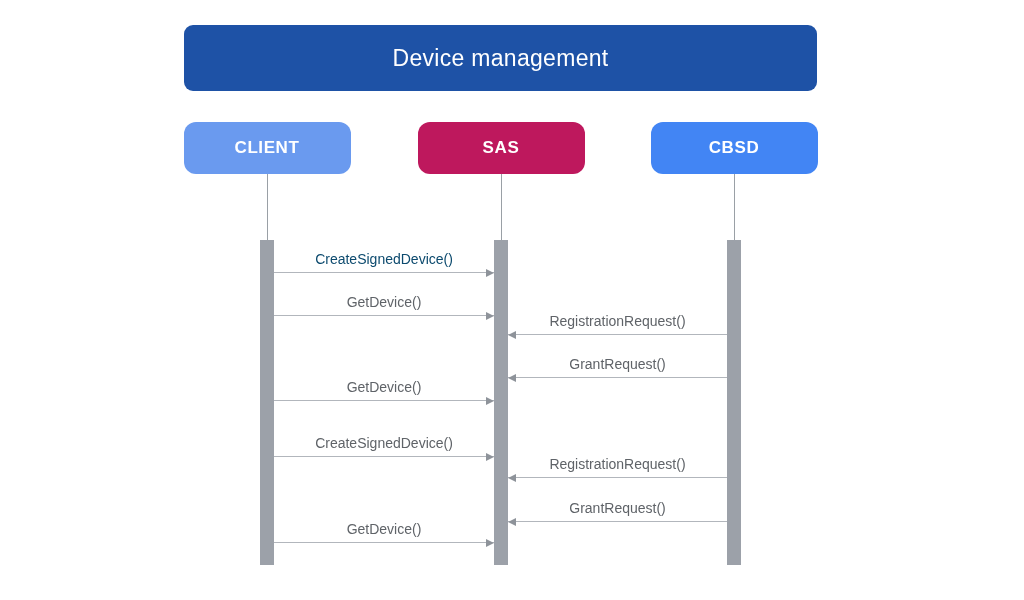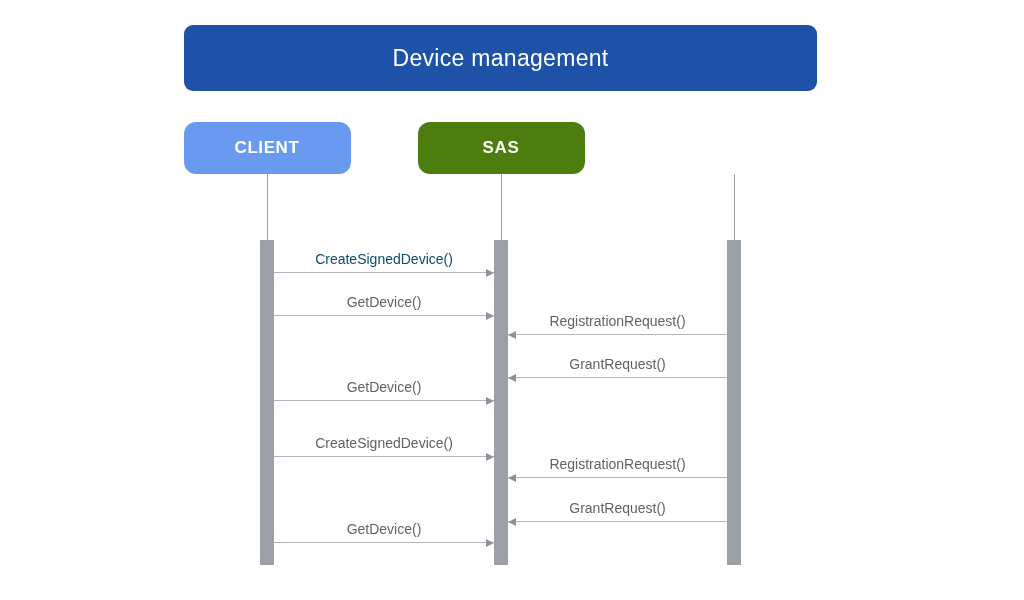--- a/index.html
+++ b/index.html
@@ -83,23 +83,24 @@
   }
 </style>
 </head>
 <body>
 
 <div id="stage">
   <div class="title-bar" style="background: rgb(30, 82, 166);">Device management</div>
 <div class="participant-box" style="left: 183.5px; background: rgb(106, 154, 239);">CLIENT</div>
     <div class="lifeline" style="left: 267px; background: rgb(154, 160, 166);"></div>
     <div class="activation-bar" style="left: 260px; background: rgb(156, 161, 169);"></div>
-    <div class="participant-box" style="left: 417.5px; background: #4d7c0f;">SAS</div>
+    <div class="participant-box" style="left: 417.5px; background: #be185d;">SAS</div>
     <div class="lifeline" style="left: 501px; background: rgb(154, 160, 166);"></div>
     <div class="activation-bar" style="left: 494px; background: rgb(156, 161, 169);"></div>
+    <div class="participant-box" style="left: 650.5px; background: rgb(66, 133, 244);">CBSD</div>
     <div class="lifeline" style="left: 734px; background: rgb(154, 160, 166);"></div>
     <div class="activation-bar" style="left: 727px; background: rgb(156, 161, 169);"></div>
     <div class="msg-line" style="left: 274px; width: 220px; top: 272px; background: rgb(178, 182, 188);"></div>
     <div class="msg-arrowhead right" style="top: 268.5px; left: 486px;"></div>
     <div class="msg-label" style="left: 384px; top: 251px; color: #0c4a6e;">CreateSignedDevice()</div>
     <div class="msg-line" style="left: 274px; width: 220px; top: 315px; background: rgb(178, 182, 188);"></div>
     <div class="msg-arrowhead right" style="top: 311.5px; left: 486px;"></div>
     <div class="msg-label" style="left: 384px; top: 294px; color: rgb(95, 99, 104);">GetDevice()</div>
     <div class="msg-line" style="left: 508px; width: 219px; top: 334px; background: rgb(178, 182, 188);"></div>
     <div class="msg-arrowhead left" style="top: 330.5px; left: 508px;"></div>

